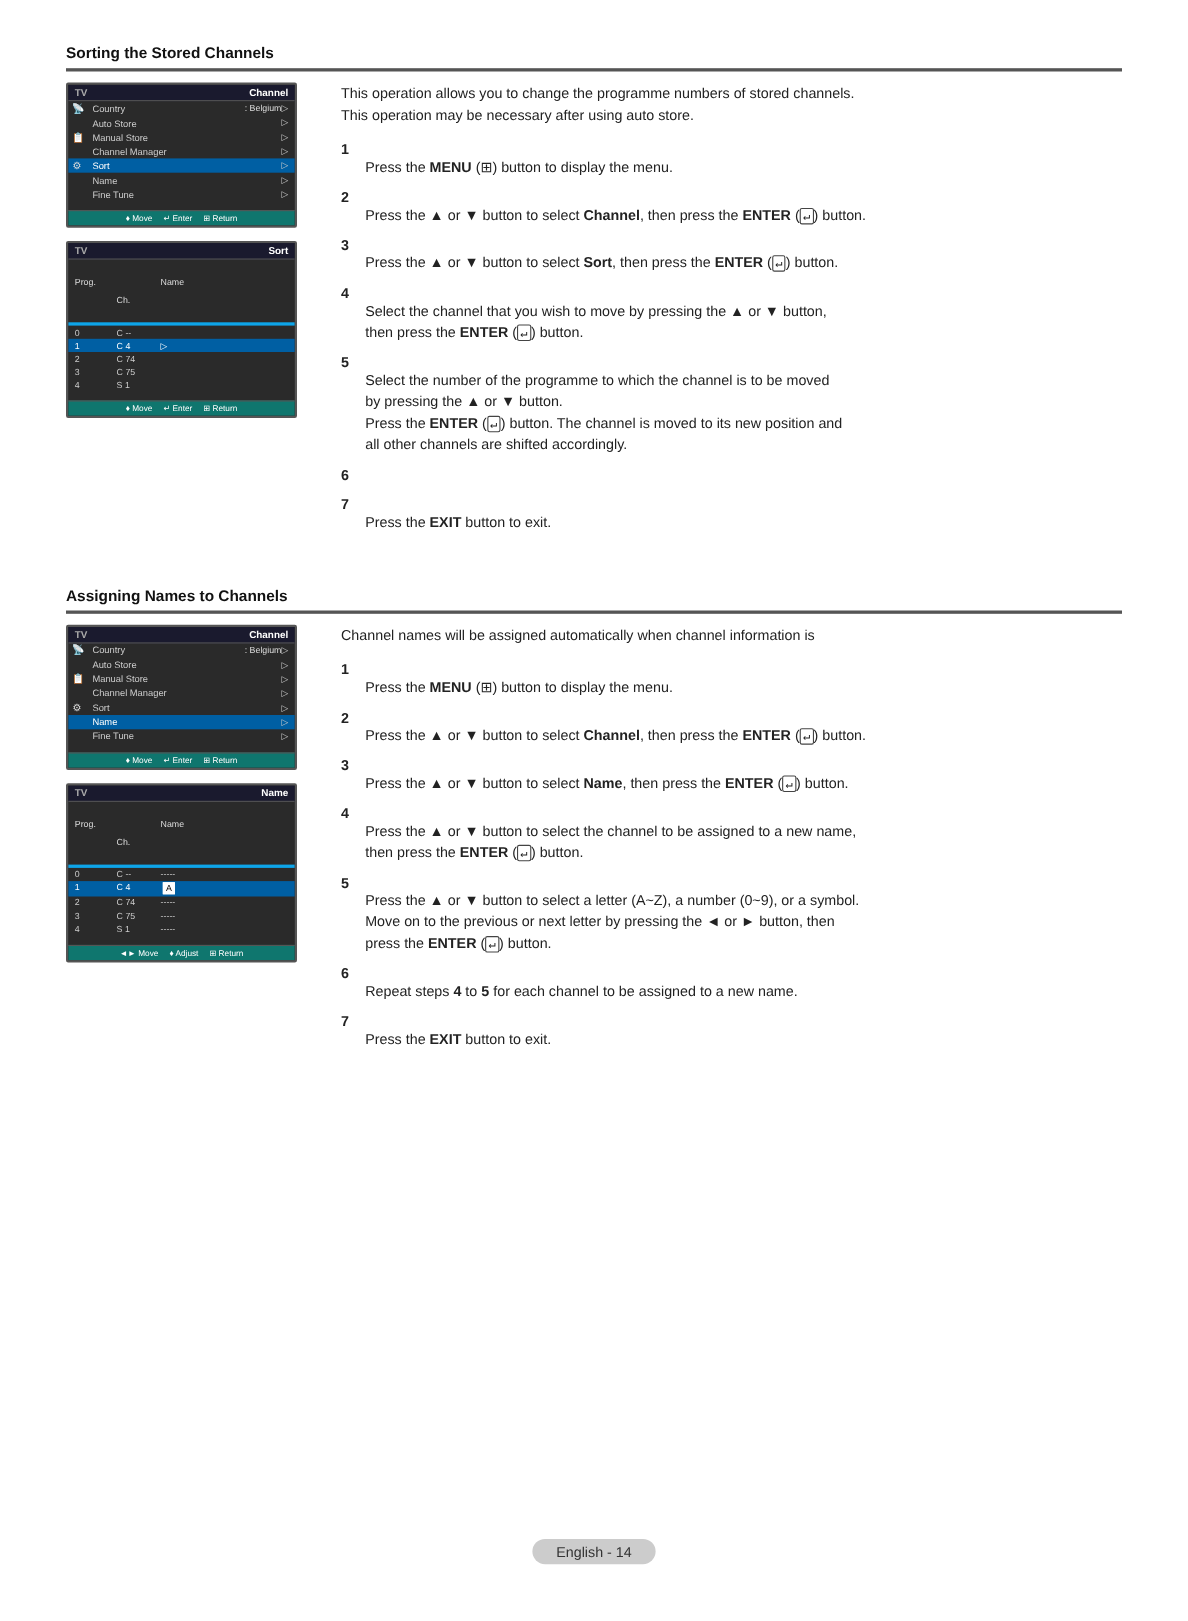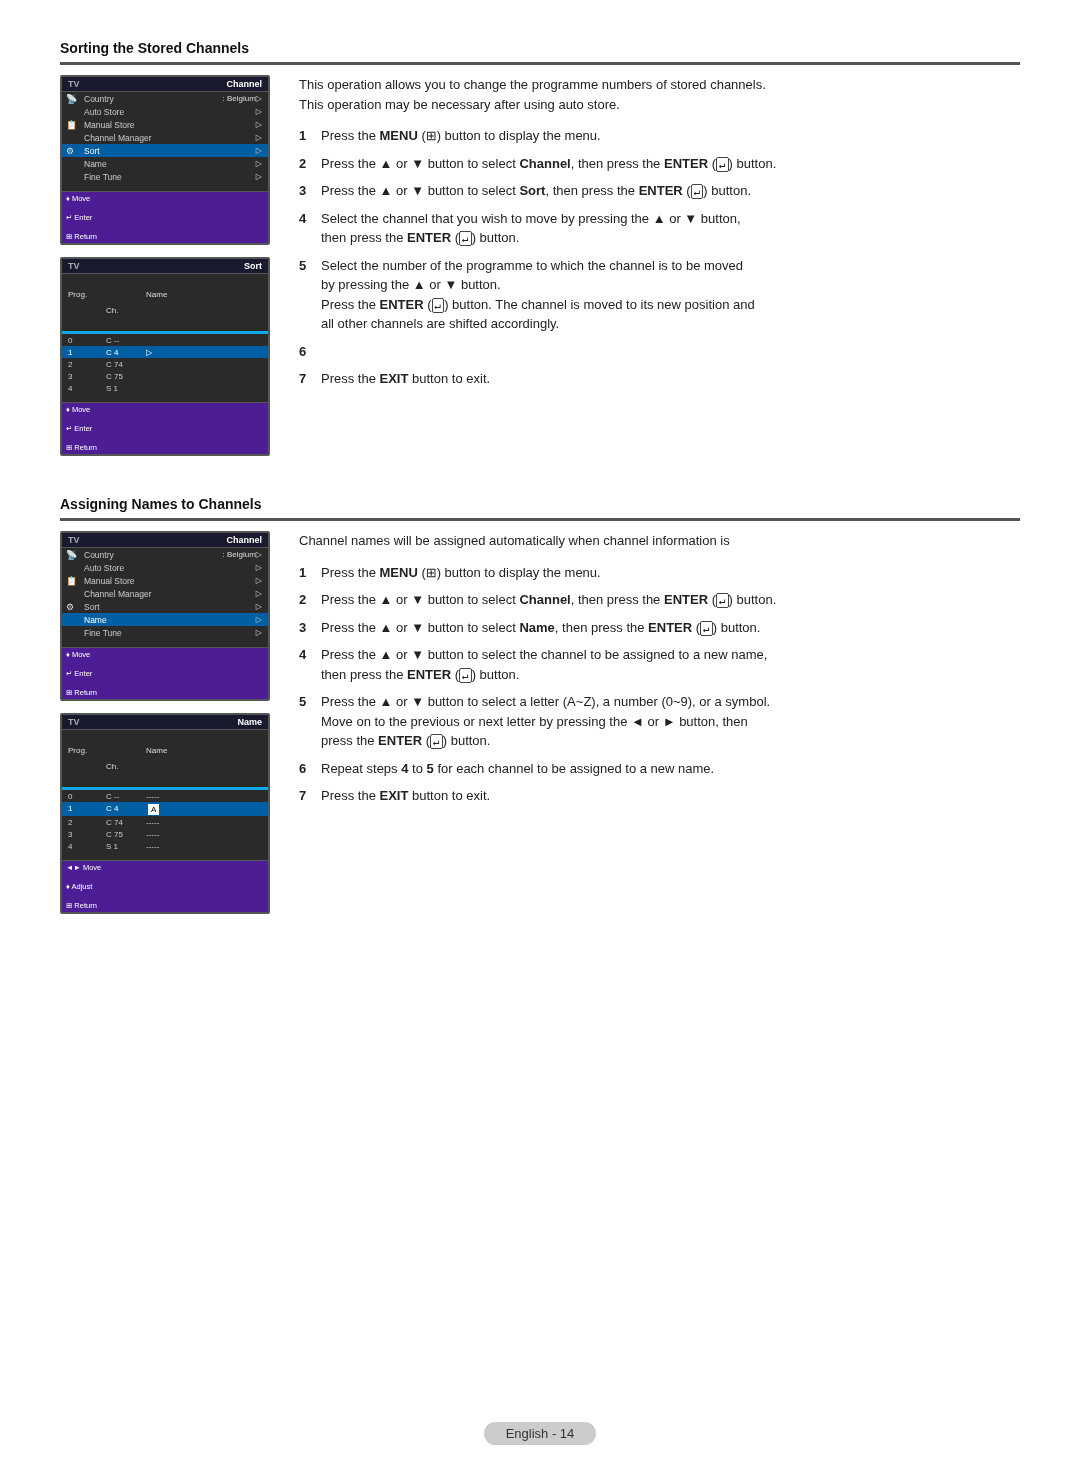--- a/index.html
+++ b/index.html
@@ -23,21 +23,21 @@
       border-bottom: 3px solid #555;
       display: block;
     }
     .section-block {
       margin-bottom: 40px;
     }
 
     
     .section-content {
       display: flex;
-      gap: 19px;
+      gap: 30px;
       margin-top: 10px;
       justify-content: center;
     }
     .image-col {
       width: 220px;
       flex-shrink: 0;
       display: flex;
       flex-direction: column;
       gap: 12px;
     }
@@ -90,29 +90,28 @@
     }
     .tv-row .value-cell {
       font-size: 8px;
       color: #ddd;
     }
     .tv-row .arrow-cell {
       font-size: 8px;
       color: #ccc;
     }
     .tv-footer {
-      background: #4c1d95;
+      background: #0f766e;
       display: flex;
       justify-content: center;
       gap: 10px;
       padding: 2px 4px;
       font-size: 7.5px;
       color: #bbb;
       border-top: 1px solid #555;
-      flex-direction: column;
     }
     .tv-footer span { color: #fff; font-size: 7.5px; }
 
     
     .tv-table-header {
       display: flex;
       padding: 16px 6px;
       font-size: 8px;
       color: #ddd;
       border-bottom: 3px solid #0ea5e9;
@@ -148,20 +147,21 @@
     .step-num {
       font-weight: bold;
       font-size: 13px;
       min-width: 14px;
       flex-shrink: 0;
     }
     .step-text {
       font-size: 13px;
       color: #222;
       line-height: 1.5;
+      margin-top: 16px;
     }
     .step-text b { font-weight: bold; }
     .step-text .enter-sym {
       font-size: 11px;
       border: 1px solid #444;
       padding: 0 2px;
       border-radius: 2px;
       font-family: monospace;
     }
 
@@ -169,21 +169,21 @@
     .intro-para {
       font-size: 13px;
       line-height: 1.5;
       margin-bottom: 12px;
       color: #222;
     }
 
     
     .page-footer {
       position: absolute;
-      bottom: 29px;
+      bottom: 52px;
       left: 0;
       width: 1080px;
       display: flex;
       justify-content: center;
     }
     .page-footer-badge {
       background: #ccc;
       border-radius: 12px;
       padding: 4px 22px;
       font-size: 13px;

